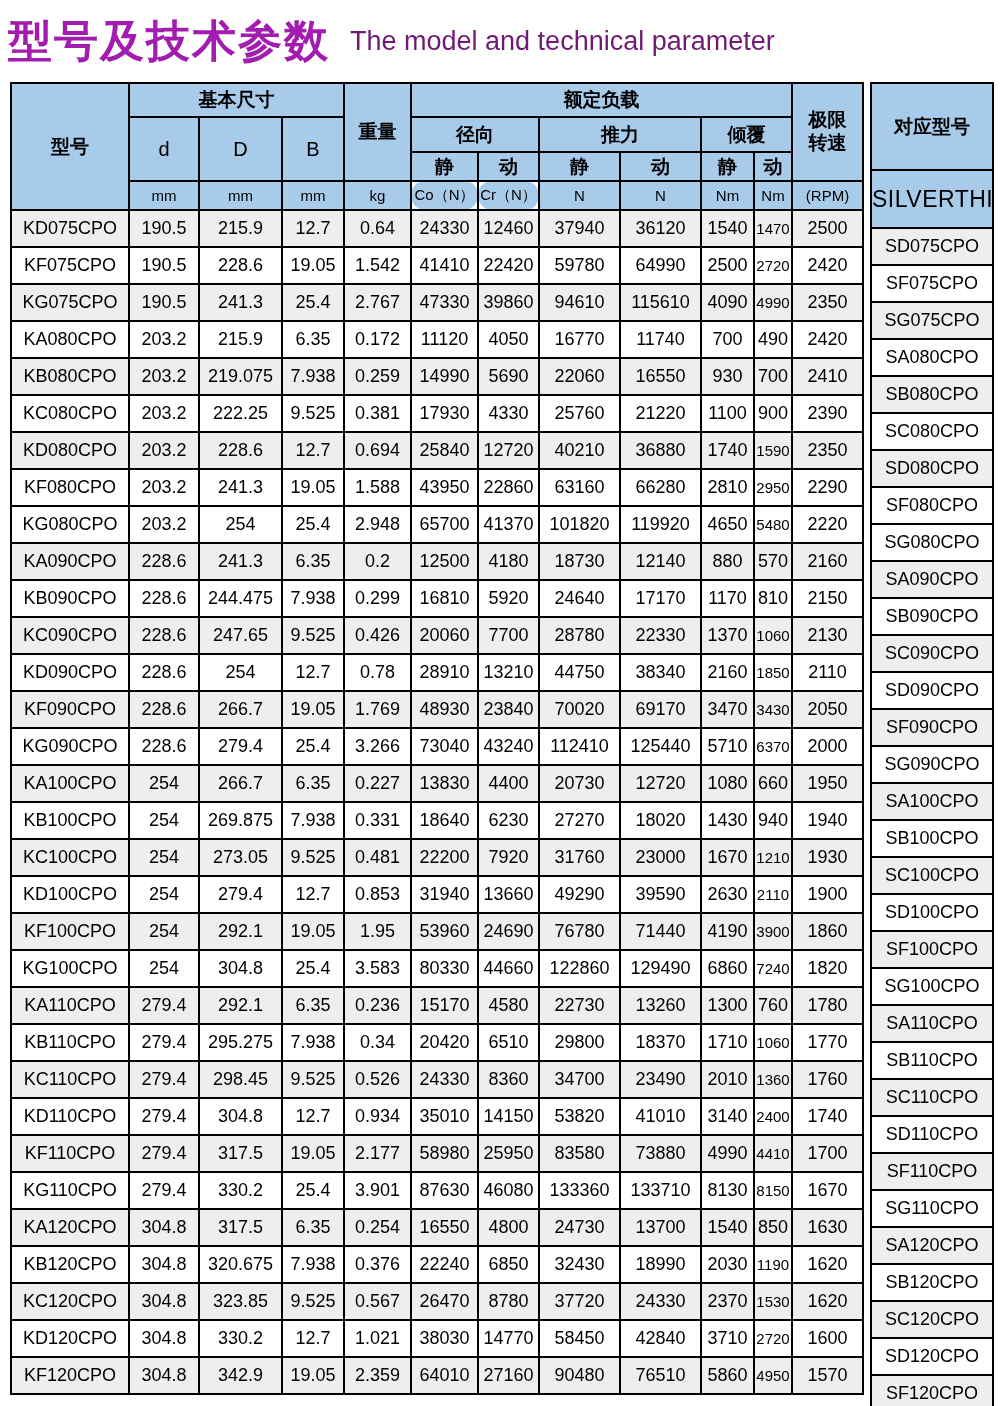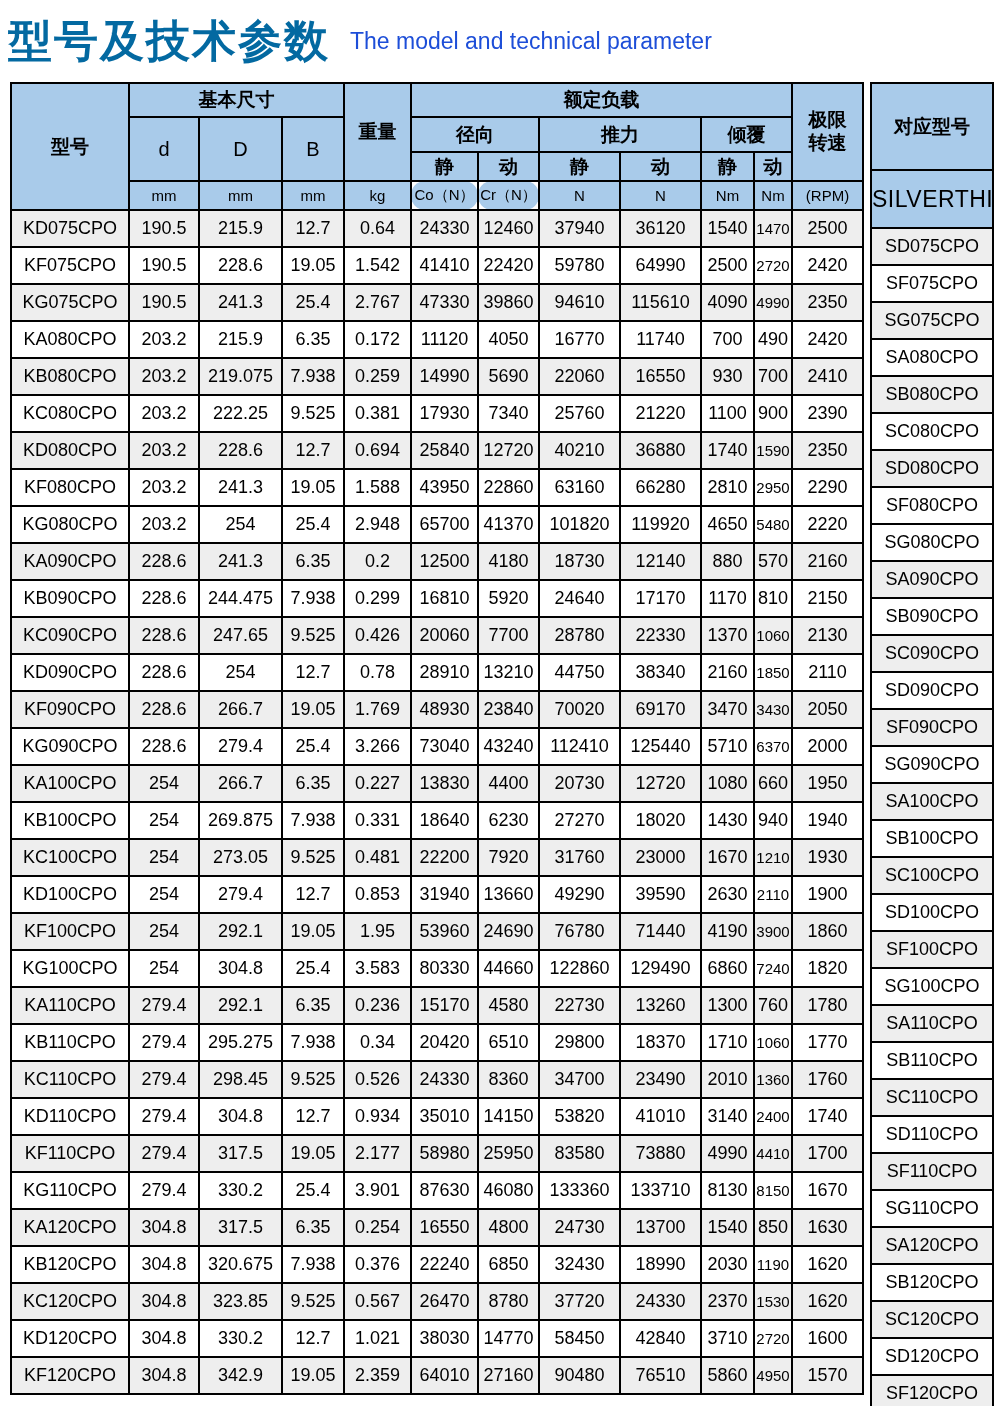--- a/index.html
+++ b/index.html
@@ -13,29 +13,29 @@
     color:#000;
   }
   .title-row{
     height:82px;
     display:flex;
     align-items:center;
     gap:20px;
     padding-left:8px;
   }
   .title-zh{
-    color:#0369a1;
+    color:#a21caf;
     font-size:44px;
     font-weight:bold;
     letter-spacing:2px;
     white-space:nowrap;
   }
   .title-en{
-    color:#1d4ed8;
-    font-size:23px;
+    color:#701a75;
+    font-size:27px;
     white-space:nowrap;
   }
   .tables{
     display:flex;
     margin-left:10px;
     gap:6px;
     align-items:flex-start;
   }
   table{border-collapse:collapse;table-layout:fixed;}
   table.main{width:852px;}
@@ -205,21 +205,21 @@
             <td>700</td>
             <td>2410</td>
           </tr>
           <tr>
             <td>KC080CPO</td>
             <td>203.2</td>
             <td>222.25</td>
             <td>9.525</td>
             <td>0.381</td>
             <td>17930</td>
-            <td>7340</td>
+            <td>4330</td>
             <td>25760</td>
             <td>21220</td>
             <td>1100</td>
             <td>900</td>
             <td>2390</td>
           </tr>
           <tr class="shade">
             <td>KD080CPO</td>
             <td>203.2</td>
             <td>228.6</td>

